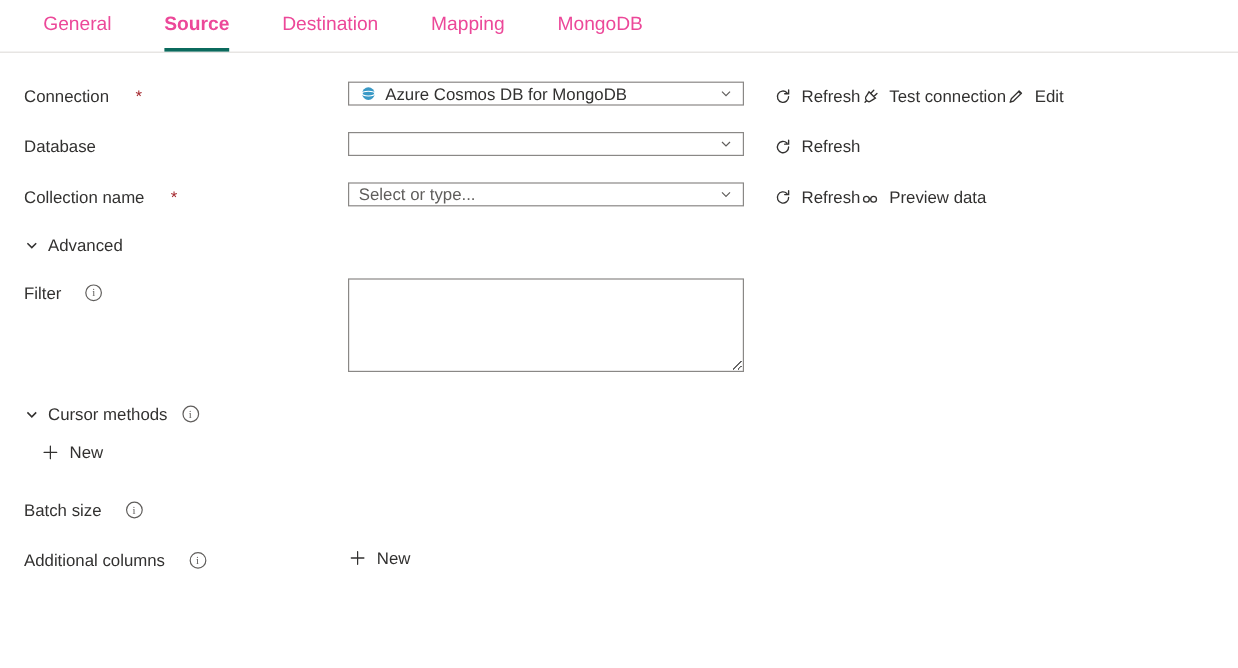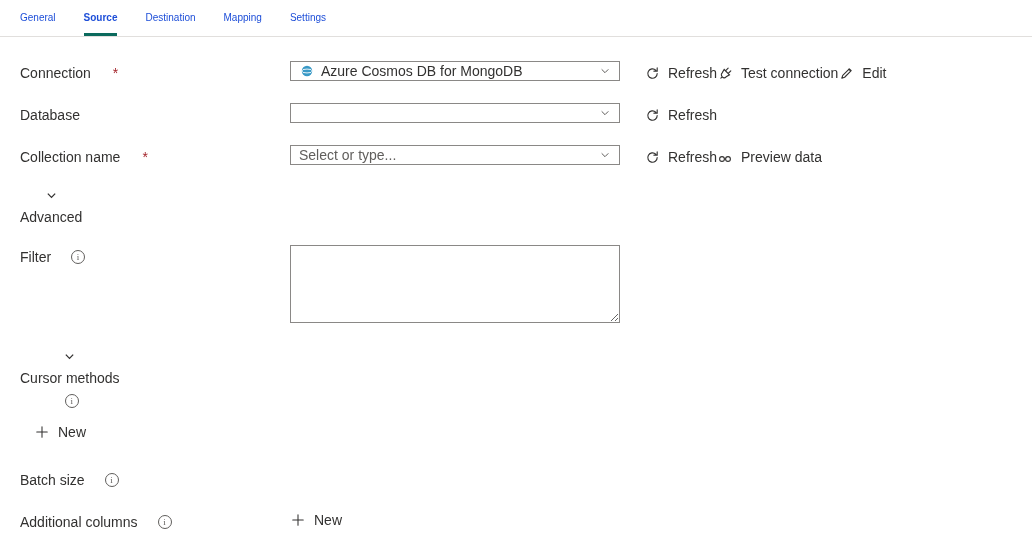--- a/index.html
+++ b/index.html
@@ -14,23 +14,24 @@
   }
   .tabs {
     display: flex;
     gap: 28px;
     padding: 0 20px;
     border-bottom: 1px solid #e1dfdd;
   }
   .tab {
     padding: 12px 0 10px 0;
     cursor: pointer;
-    color: #1d4ed8;
+    color: #ec4899;
     border-bottom: 3px solid transparent;
-    font-size: 10px;
+    font-size: 16px;
+    margin-left: 16px;
   }
   .tab.active {
     font-weight: 600;
     border-bottom-color: #0b6a5d;
   }
   .form-area {
     padding: 24px 20px 10px 20px;
   }
   .row {
     display: flex;
@@ -106,21 +107,20 @@
     width: 16px; height: 16px; display:inline-flex; align-items:center; justify-content:center;
     color: #323130;
   }
   .section-toggle {
     display: inline-flex;
     align-items: center;
     gap: 8px;
     cursor: pointer;
     font-size: 14px;
     padding: 2px 0;
-    flex-direction: column;
   }
   .section-toggle .chev {
     width: 12px; height: 12px; display:inline-flex; align-items:center; justify-content:center;
   }
   .info-icon {
     width: 14px; height: 14px; display:inline-flex;
     align-items:center; justify-content:center;
     border: 1px solid #605e5c;
     border-radius: 50%;
     font-size: 9px;
@@ -132,21 +132,21 @@
   svg { display:block; }
 </style>
 </head>
 <body>
 
 <div class="tabs">
   <div class="tab">General</div>
   <div class="tab active">Source</div>
   <div class="tab">Destination</div>
   <div class="tab">Mapping</div>
-  <div class="tab">Settings</div>
+  <div class="tab">MongoDB</div>
 </div>
 
 <div class="form-area">
 
   <div class="row">
     <div class="label-col">
       <span>Connection</span>
       <span class="req">*</span>
     </div>
     <div class="input-col">

